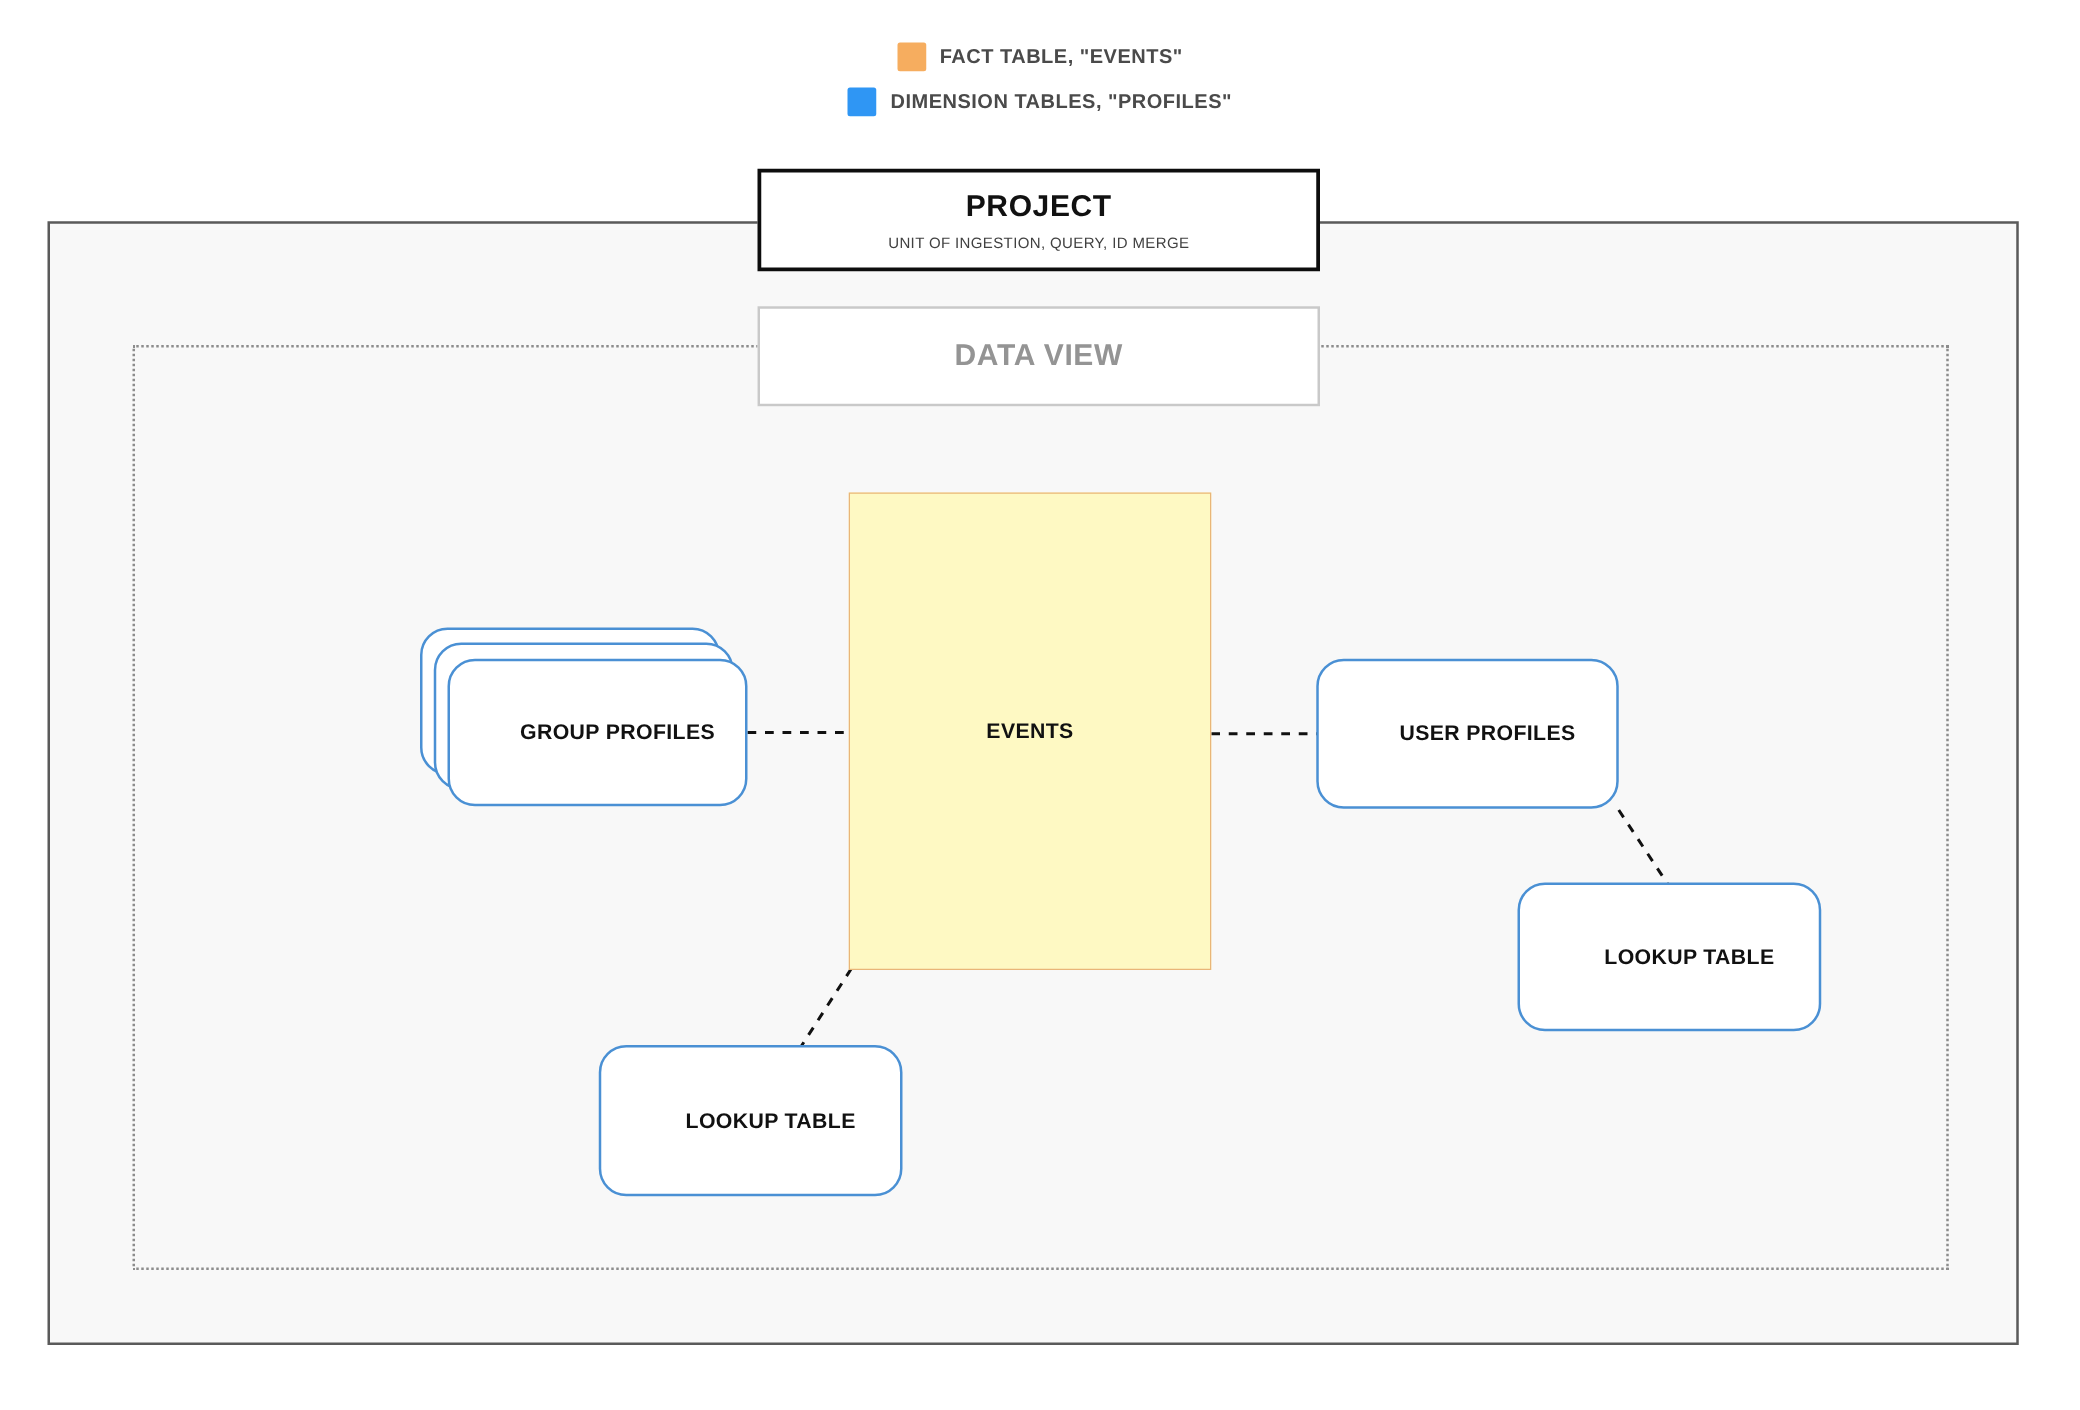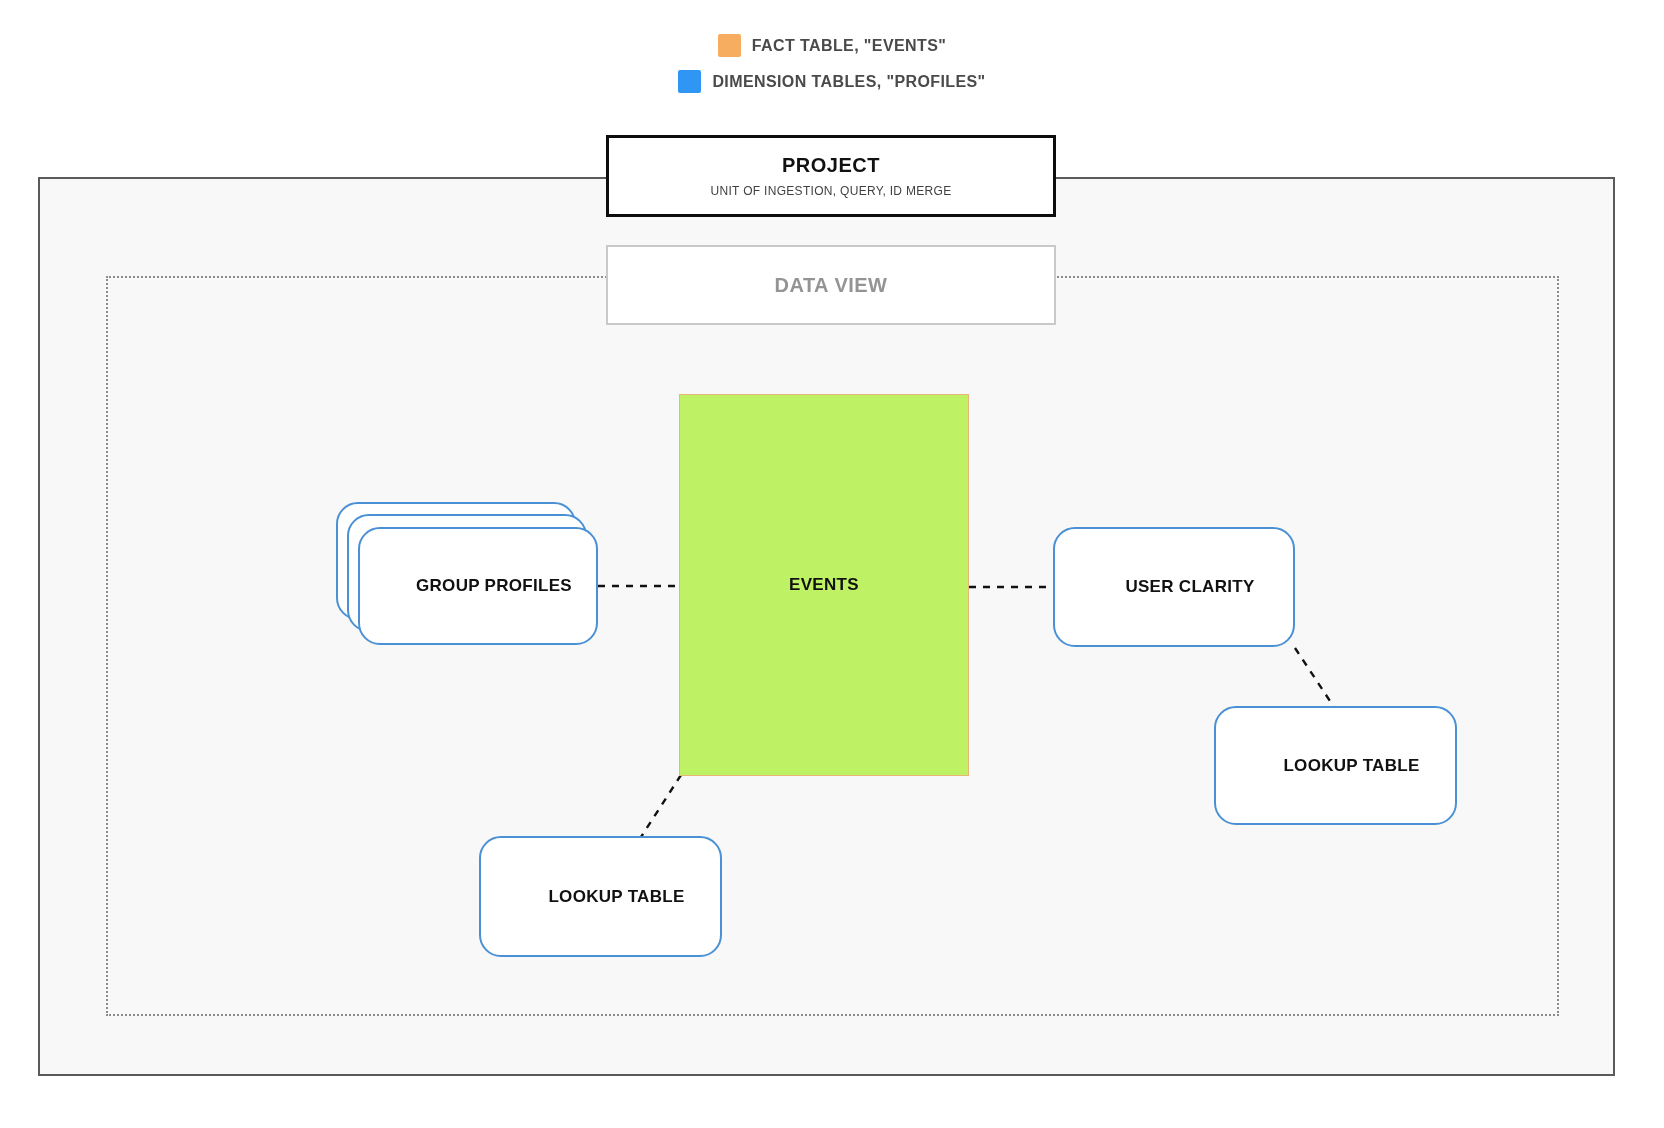--- a/index.html
+++ b/index.html
@@ -33,28 +33,28 @@
   .dotted-rect{position:absolute;left:106px;top:276px;width:1453px;height:740px;border:2px dotted var(--dotted-border);box-sizing:border-box;z-index:2;}
 
   
   .connectors{position:absolute;left:0;top:0;width:1664px;height:1128px;z-index:3;pointer-events:none;}
   .connectors line{stroke:var(--connector);stroke-width:2.4;stroke-dasharray:7 7;}
 
   
   .title-box{position:absolute;left:606px;width:450px;box-sizing:border-box;display:flex;flex-direction:column;align-items:center;justify-content:center;gap:7px;background:#ffffff;z-index:5;text-align:center;}
   .project-box{top:135px;height:82px;border:3px solid #0d0d0d;}
   .dataview-box{top:245px;height:80px;border:2px solid var(--muted-box-border);}
-  .title-box .title{font-size:20px;font-weight:700;letter-spacing:0.5px;color:var(--dark-text);}
+  .title-box .title{font-size:24px;font-weight:700;letter-spacing:0.5px;color:var(--dark-text);}
   .title-box .subtitle{font-size:12px;font-weight:400;letter-spacing:0.3px;color:var(--subtitle-text);}
   .dataview-box .title{color:var(--muted-title);}
   .dataview-box .subtitle{color:var(--muted-subtitle);}
 
   
   .node-label{font-size:17px;font-weight:700;color:var(--dark-text);letter-spacing:0.3px;white-space:nowrap;}
-  .events-box{position:absolute;left:679px;top:394px;width:290px;height:382px;border:1.5px solid var(--fact-border-orange);background:#bef264;box-sizing:border-box;display:flex;align-items:center;justify-content:center;z-index:4;}
+  .events-box{position:absolute;left:679px;top:394px;width:290px;height:382px;border:1.5px solid var(--fact-border-orange);background:#fef9c3;box-sizing:border-box;display:flex;align-items:center;justify-content:center;z-index:4;}
   .card{position:absolute;width:240px;height:118px;border:2px solid var(--node-border-blue);border-radius:22px;background:#ffffff;box-sizing:border-box;z-index:4;}
   .card.front{display:flex;align-items:center;justify-content:center;padding-left:32px;}
   .stack-back{left:336px;top:502px;}
   .stack-mid{left:347px;top:514px;}
   .group-profiles{left:358px;top:527px;}
   .user-profiles{left:1053px;top:527px;height:120px;width:242px;}
   .lookup-right{left:1214px;top:706px;width:243px;height:119px;}
   .lookup-bottom{left:479px;top:836px;width:243px;height:121px;}
 </style>
 </head>
@@ -95,21 +95,21 @@
     <span class="node-label">EVENTS</span>
   </div>
 
   <div class="card stack-back"></div>
   <div class="card stack-mid"></div>
   <div class="card front group-profiles">
     <span class="node-label">GROUP PROFILES</span>
   </div>
 
   <div class="card front user-profiles">
-    <span class="node-label">USER CLARITY</span>
+    <span class="node-label">USER PROFILES</span>
   </div>
   <div class="card front lookup-right">
     <span class="node-label">LOOKUP TABLE</span>
   </div>
   <div class="card front lookup-bottom">
     <span class="node-label">LOOKUP TABLE</span>
   </div>
 
 </div>
 

